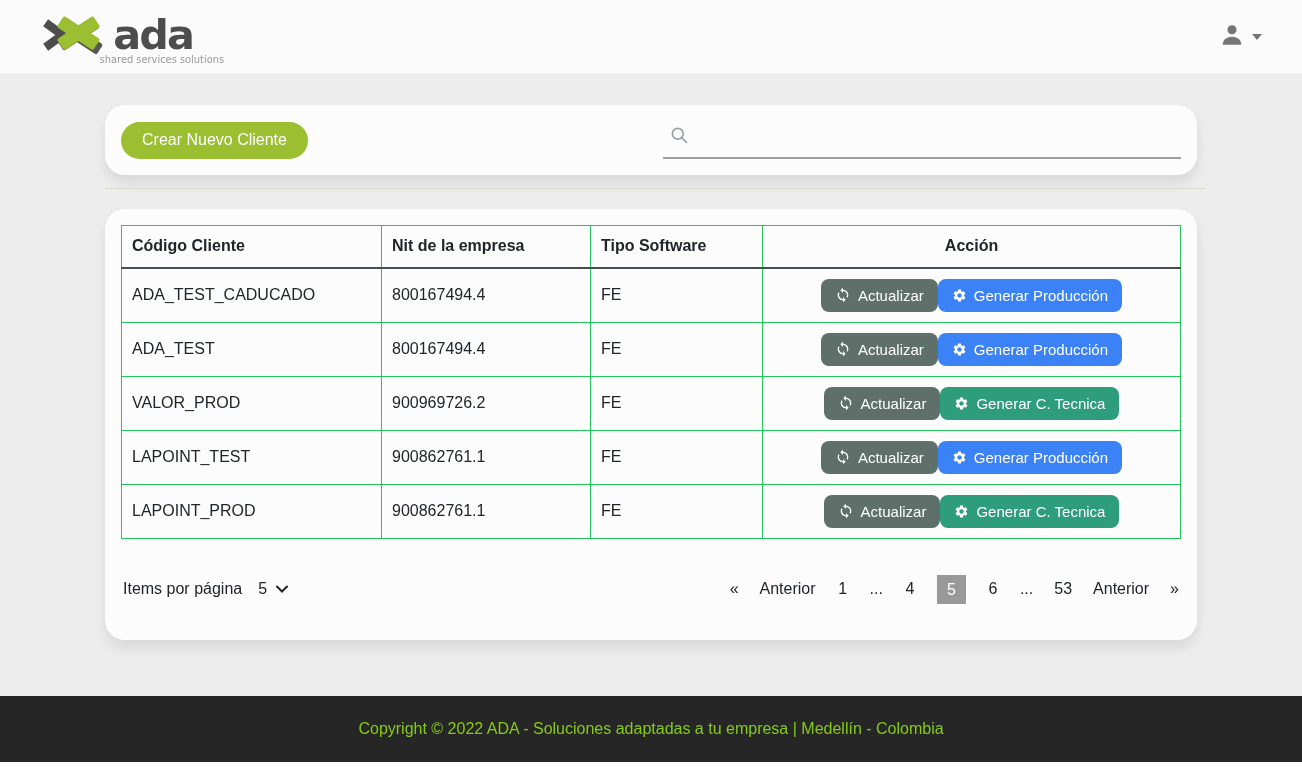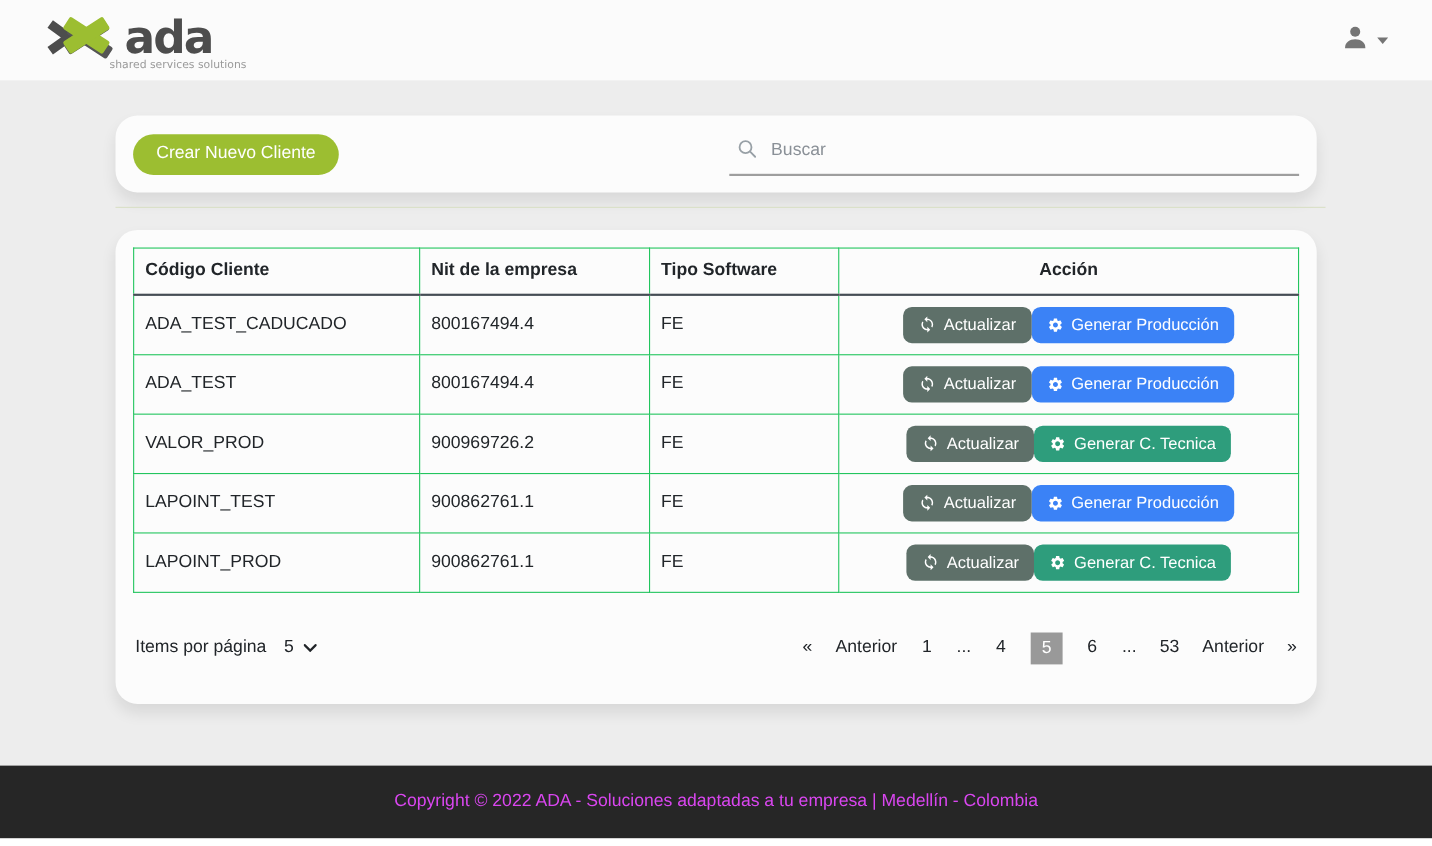--- a/index.html
+++ b/index.html
@@ -168,21 +168,21 @@
     height: 29px;
     line-height: 29px;
     cursor: default;
   }
   .page-item.ellipsis { cursor: default; }
 
   
   .site-footer {
     height: 66px;
     background: #262626;
-    color: #d946ef;
+    color: #84cc16;
     font-size: 16px;
     display: flex;
     align-items: center;
     justify-content: center;
     margin-bottom: 18px;
   }
 </style>
 </head>
 <body>
 
@@ -223,21 +223,20 @@
 
     <section class="card card-toolbar">
       <button class="btn-create">Crear Nuevo Cliente</button>
       <div class="search">
         <span>
           <svg width="20" height="20" viewBox="0 0 24 24" fill="none" stroke="#98a0a6" stroke-width="2" stroke-linecap="round">
             <circle cx="10.5" cy="10.5" r="6.5"></circle>
             <line x1="15.5" y1="15.5" x2="21" y2="21"></line>
           </svg>
         </span>
-        <input type="text" placeholder="Buscar" style="">
       </div>
     </section>
 
     <hr class="divider">
 
     <section class="card card-table">
       <table>
         <colgroup>
           <col style="width:260px">
             <col style="width:209px">

